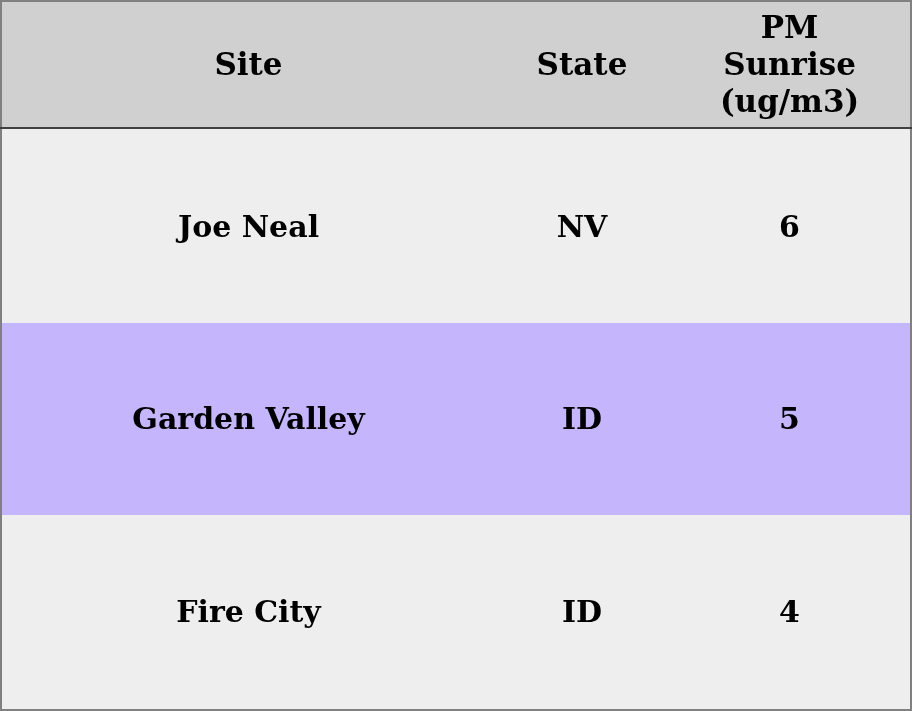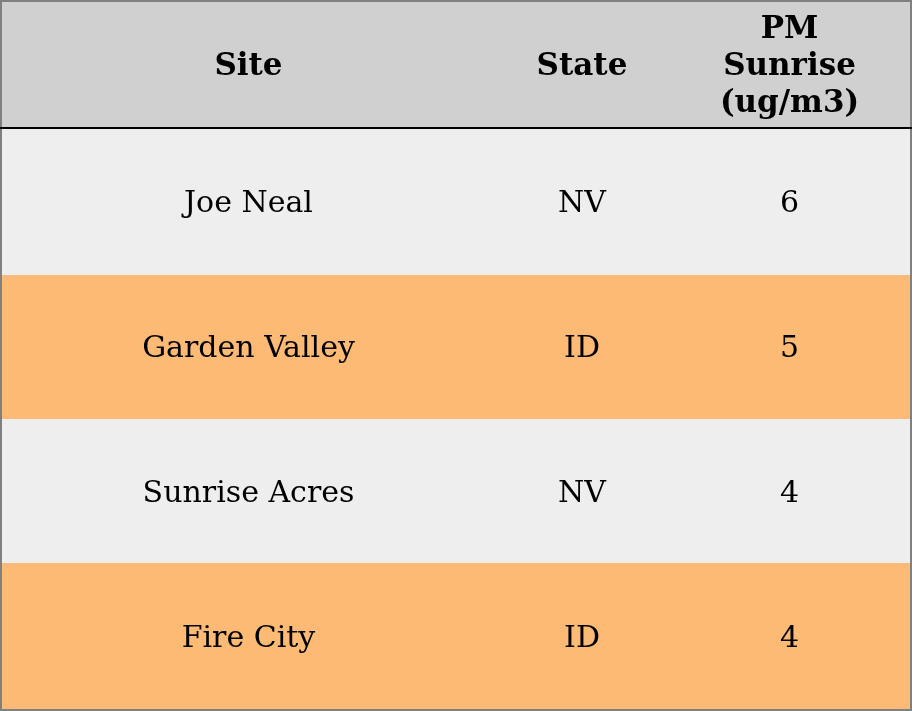--- a/index.html
+++ b/index.html
@@ -21,36 +21,37 @@
     border: 2px solid #808080;
   }
   col.c-site  { width: 494px; }
   col.c-state { width: 174px; }
   col.c-pm    { width: 242px; }
   th, td {
     text-align: center;
     vertical-align: middle;
     padding: 0;
     overflow: hidden;
+    font-weight: bold;
   }
   thead th {
     background: #d0d0d0;
-    border-bottom: 2px solid #000000;
+    border-bottom: 2px solid #404040;
     font-weight: bold;
     font-size: 31px;
     line-height: 1.19;
     height: 125px;
   }
   thead th .hline {
     display: block;
   }
   tbody td {
     font-size: 30px;
     height: 58px;
-    background: #fdba74;
+    background: #c4b5fd;
   }
   tbody tr:nth-child(odd) td {
     background: #eeeeee;
   }
 </style>
 </head>
 <body>
 
 <table class="data-table">
   <colgroup>
@@ -74,23 +75,18 @@
       <td>Joe Neal</td>
       <td>NV</td>
       <td>6</td>
     </tr>
     <tr>
       <td>Garden Valley</td>
       <td>ID</td>
       <td>5</td>
     </tr>
     <tr>
-      <td>Sunrise Acres</td>
-      <td>NV</td>
-      <td>4</td>
-    </tr>
-    <tr>
       <td>Fire City</td>
       <td>ID</td>
       <td>4</td>
     </tr>
   </tbody>
 </table>
 
 </body></html>

